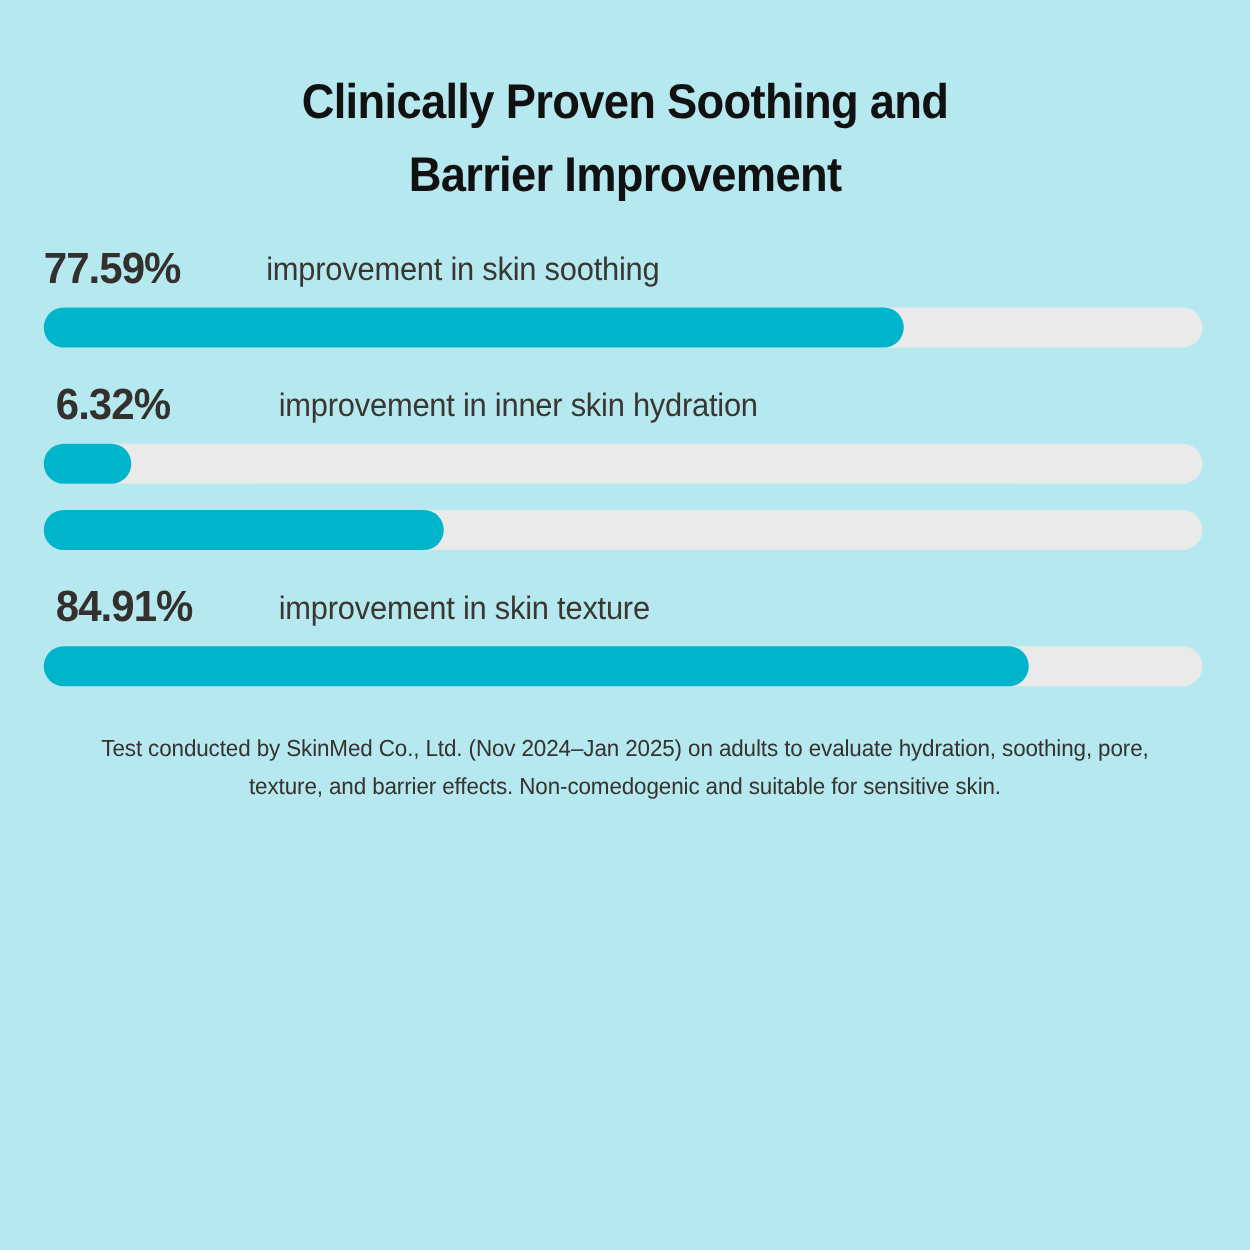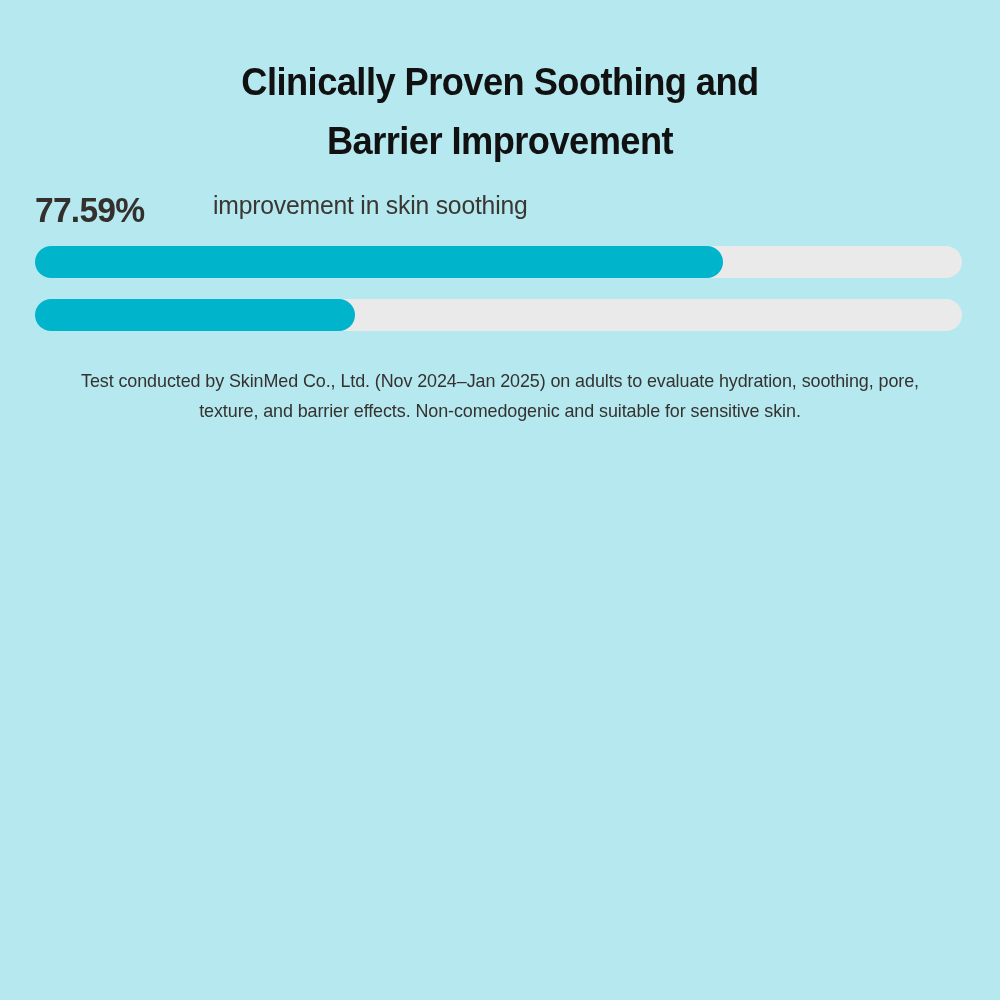--- a/index.html
+++ b/index.html
@@ -43,21 +43,21 @@
   
   .rows {
     margin-top: 20px;
     padding: 0 35px;
   }
   .row {
     margin-bottom: 21px;
   }
   .row-header {
     display: flex;
-    align-items: flex-start;
+    align-items: center;
     height: 50px;
   }
   .pct {
     font-size: 35px;
     font-weight: 700;
     color: #33302e;
     letter-spacing: -0.8px;
     width: 178px;
     text-align: left;
     transform: scaleX(0.96);
@@ -127,28 +127,46 @@
       <div class="row-header">
         <div class="pct">77.59%</div>
         <div class="label">improvement in skin soothing</div>
       </div>
       <div class="track">
         <div class="fill" style="width: 74.2%;"></div>
       </div>
     </div>
 
 
+    <div class="row">
+      <div class="row-header">
+        <div class="pct indent">6.32%</div>
+        <div class="label">improvement in inner skin hydration</div>
+      </div>
+      <div class="track">
+        <div class="fill" style="width: 7.6%;"></div>
+      </div>
+    </div>
 
     <div class="row">
       <div class="track">
         <div class="fill" style="width: 34.5%;"></div>
       </div>
     </div>
 
 
+    <div class="row">
+      <div class="row-header">
+        <div class="pct indent">84.91%</div>
+        <div class="label">improvement in skin texture</div>
+      </div>
+      <div class="track">
+        <div class="fill" style="width: 85%;"></div>
+      </div>
+    </div>
 
   </div>
 
   <div class="footnote">
     <div class="footnote-line">Test conducted by SkinMed Co., Ltd. (Nov 2024–Jan 2025) on adults to evaluate hydration, soothing, pore,</div>
     <div class="footnote-line">texture, and barrier effects. Non-comedogenic and suitable for sensitive skin.</div>
   </div>
 
 </div>
 

